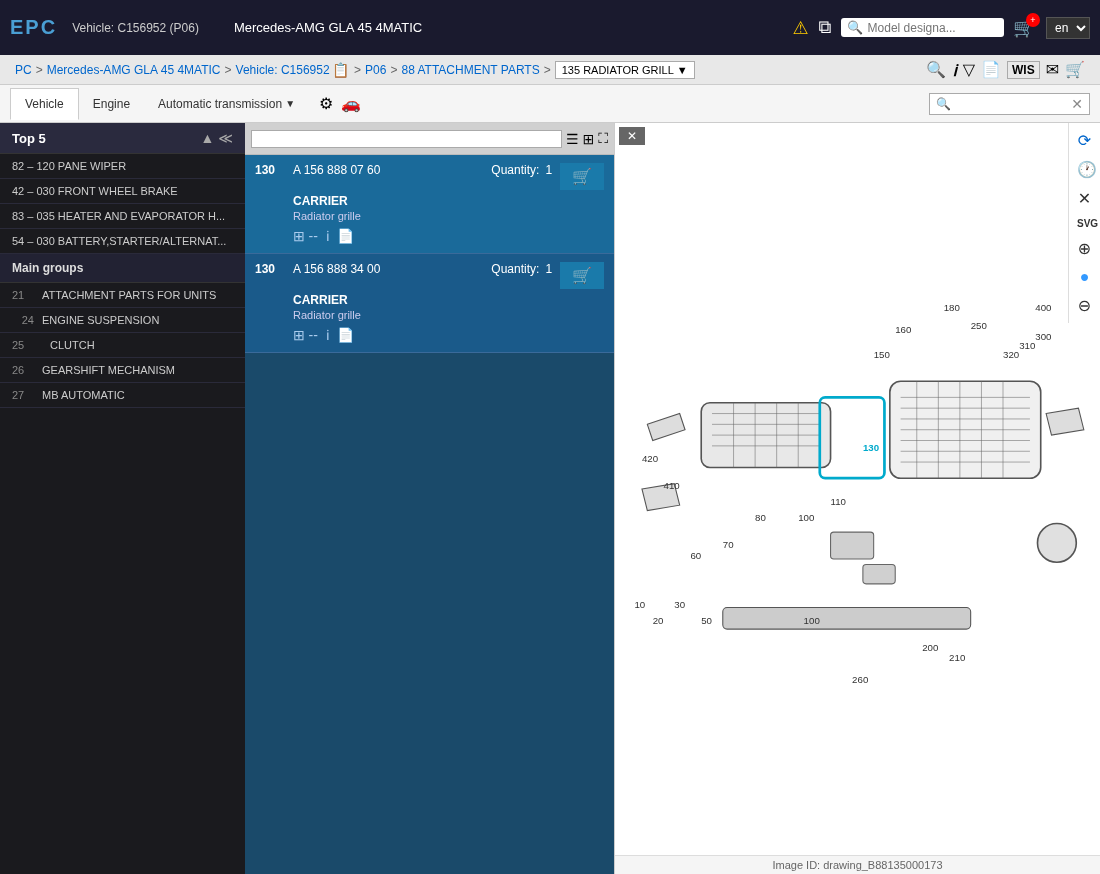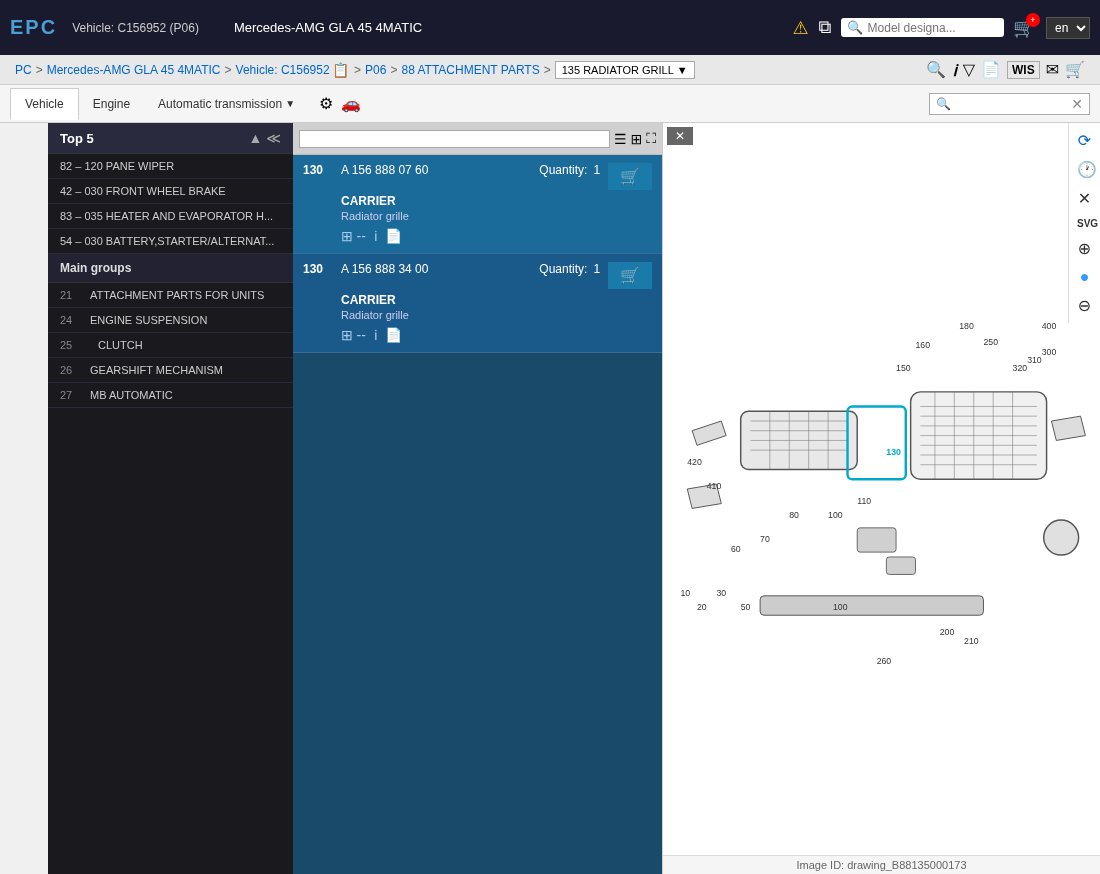--- a/index.html
+++ b/index.html
@@ -65,21 +65,21 @@
     <button style="background:transparent; border:none; cursor:pointer; font-size:16px;">⚙</button>
     <button style="background:transparent; border:none; cursor:pointer; font-size:16px;">🚗</button>
   </div>
   <div style="margin-left:auto; display:flex; align-items:center; background:white; border:1px solid #aaa; padding:2px 6px;">
     <span style="color:#888; font-size:12px;">🔍</span>
     <input style="border: none; outline: none; font-size: 12px; width: 120px;">
     <button style="background:transparent; border:none; cursor:pointer; color:#888; font-size:14px;">✕</button>
   </div>
 </div>
 
-<div style="display:flex; height:calc(874px - 55px - 30px - 38px);padding-left:48px;">
+<div style="display:flex; height:calc(874px - 55px - 30px - 38px);">
 
   <div style="width:245px; background:#1a1a1e; color:white; display:flex; flex-direction:column; overflow:hidden; flex-shrink:0;">
 
     <div style="background:#2a2a3e; padding:7px 12px; display:flex; align-items:center; justify-content:space-between; border-bottom:1px solid #333;">
       <span style="font-weight:bold; font-size:13px;">Top 5</span>
       <div style="display:flex; gap:4px;">
         <button style="background:transparent; border:none; color:#aaa; cursor:pointer; font-size:14px;">▲</button>
         <button style="background:transparent; border:none; color:#aaa; cursor:pointer; font-size:14px;">≪</button>
       </div>
     </div>
@@ -92,21 +92,21 @@
     </div>
 
     <div style="padding:7px 12px; font-weight:bold; font-size:12px; color:#ddd; background:#222233; border-bottom:1px solid #333;">Main groups</div>
 
     <div style="overflow-y:auto; flex:1;">
       <div style="padding:6px 12px; font-size:11px; color:#ccc; cursor:pointer; border-bottom:1px solid #2a2a3a; display:flex; gap:8px;">
         <span style="color:#888; min-width:22px;">21</span>
         <span>ATTACHMENT PARTS FOR UNITS</span>
       </div>
       <div style="padding:6px 12px; font-size:11px; color:#ccc; cursor:pointer; border-bottom:1px solid #2a2a3a; display:flex; gap:8px;">
-        <span style="color:#888; min-width:22px;">24</span>
+        <span style="color:#888; min-width:22px;text-align:right;">24</span>
         <span>ENGINE SUSPENSION</span>
       </div>
       <div style="padding:6px 12px; font-size:11px; color:#ccc; cursor:pointer; border-bottom:1px solid #2a2a3a; display:flex; gap:16px;">
         <span style="color:#888; min-width:22px;">25</span>
         <span>CLUTCH</span>
       </div>
       <div style="padding:6px 12px; font-size:11px; color:#ccc; cursor:pointer; border-bottom:1px solid #2a2a3a; display:flex; gap:8px;">
         <span style="color:#888; min-width:22px;">26</span>
         <span>GEARSHIFT MECHANISM</span>
       </div>

